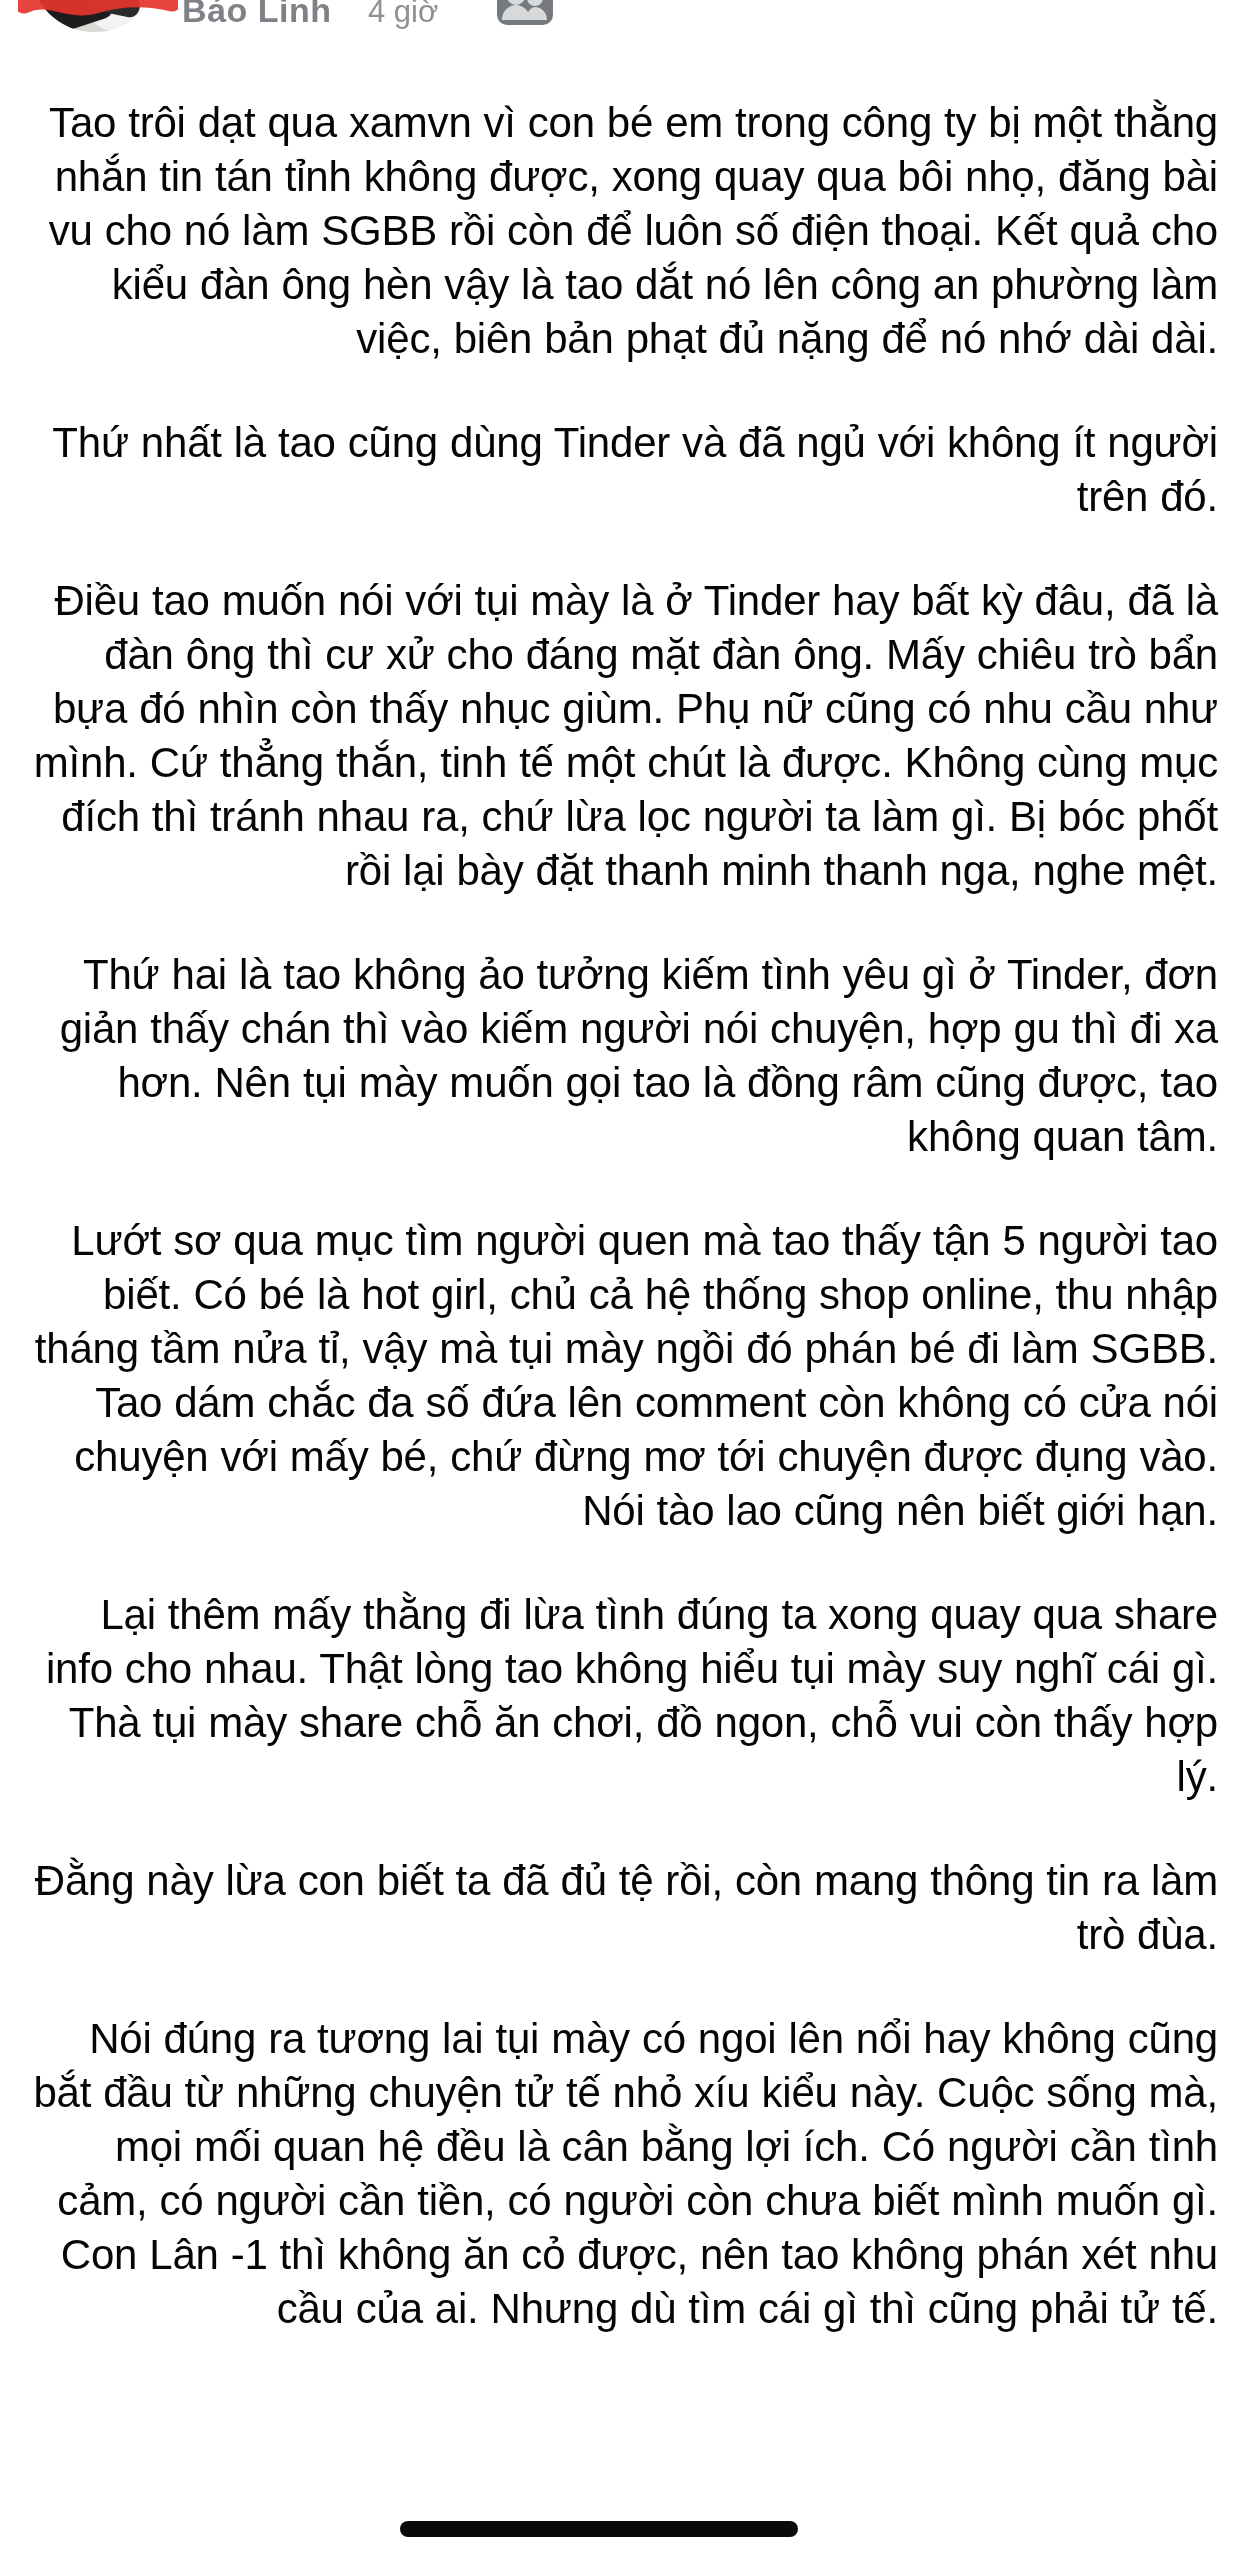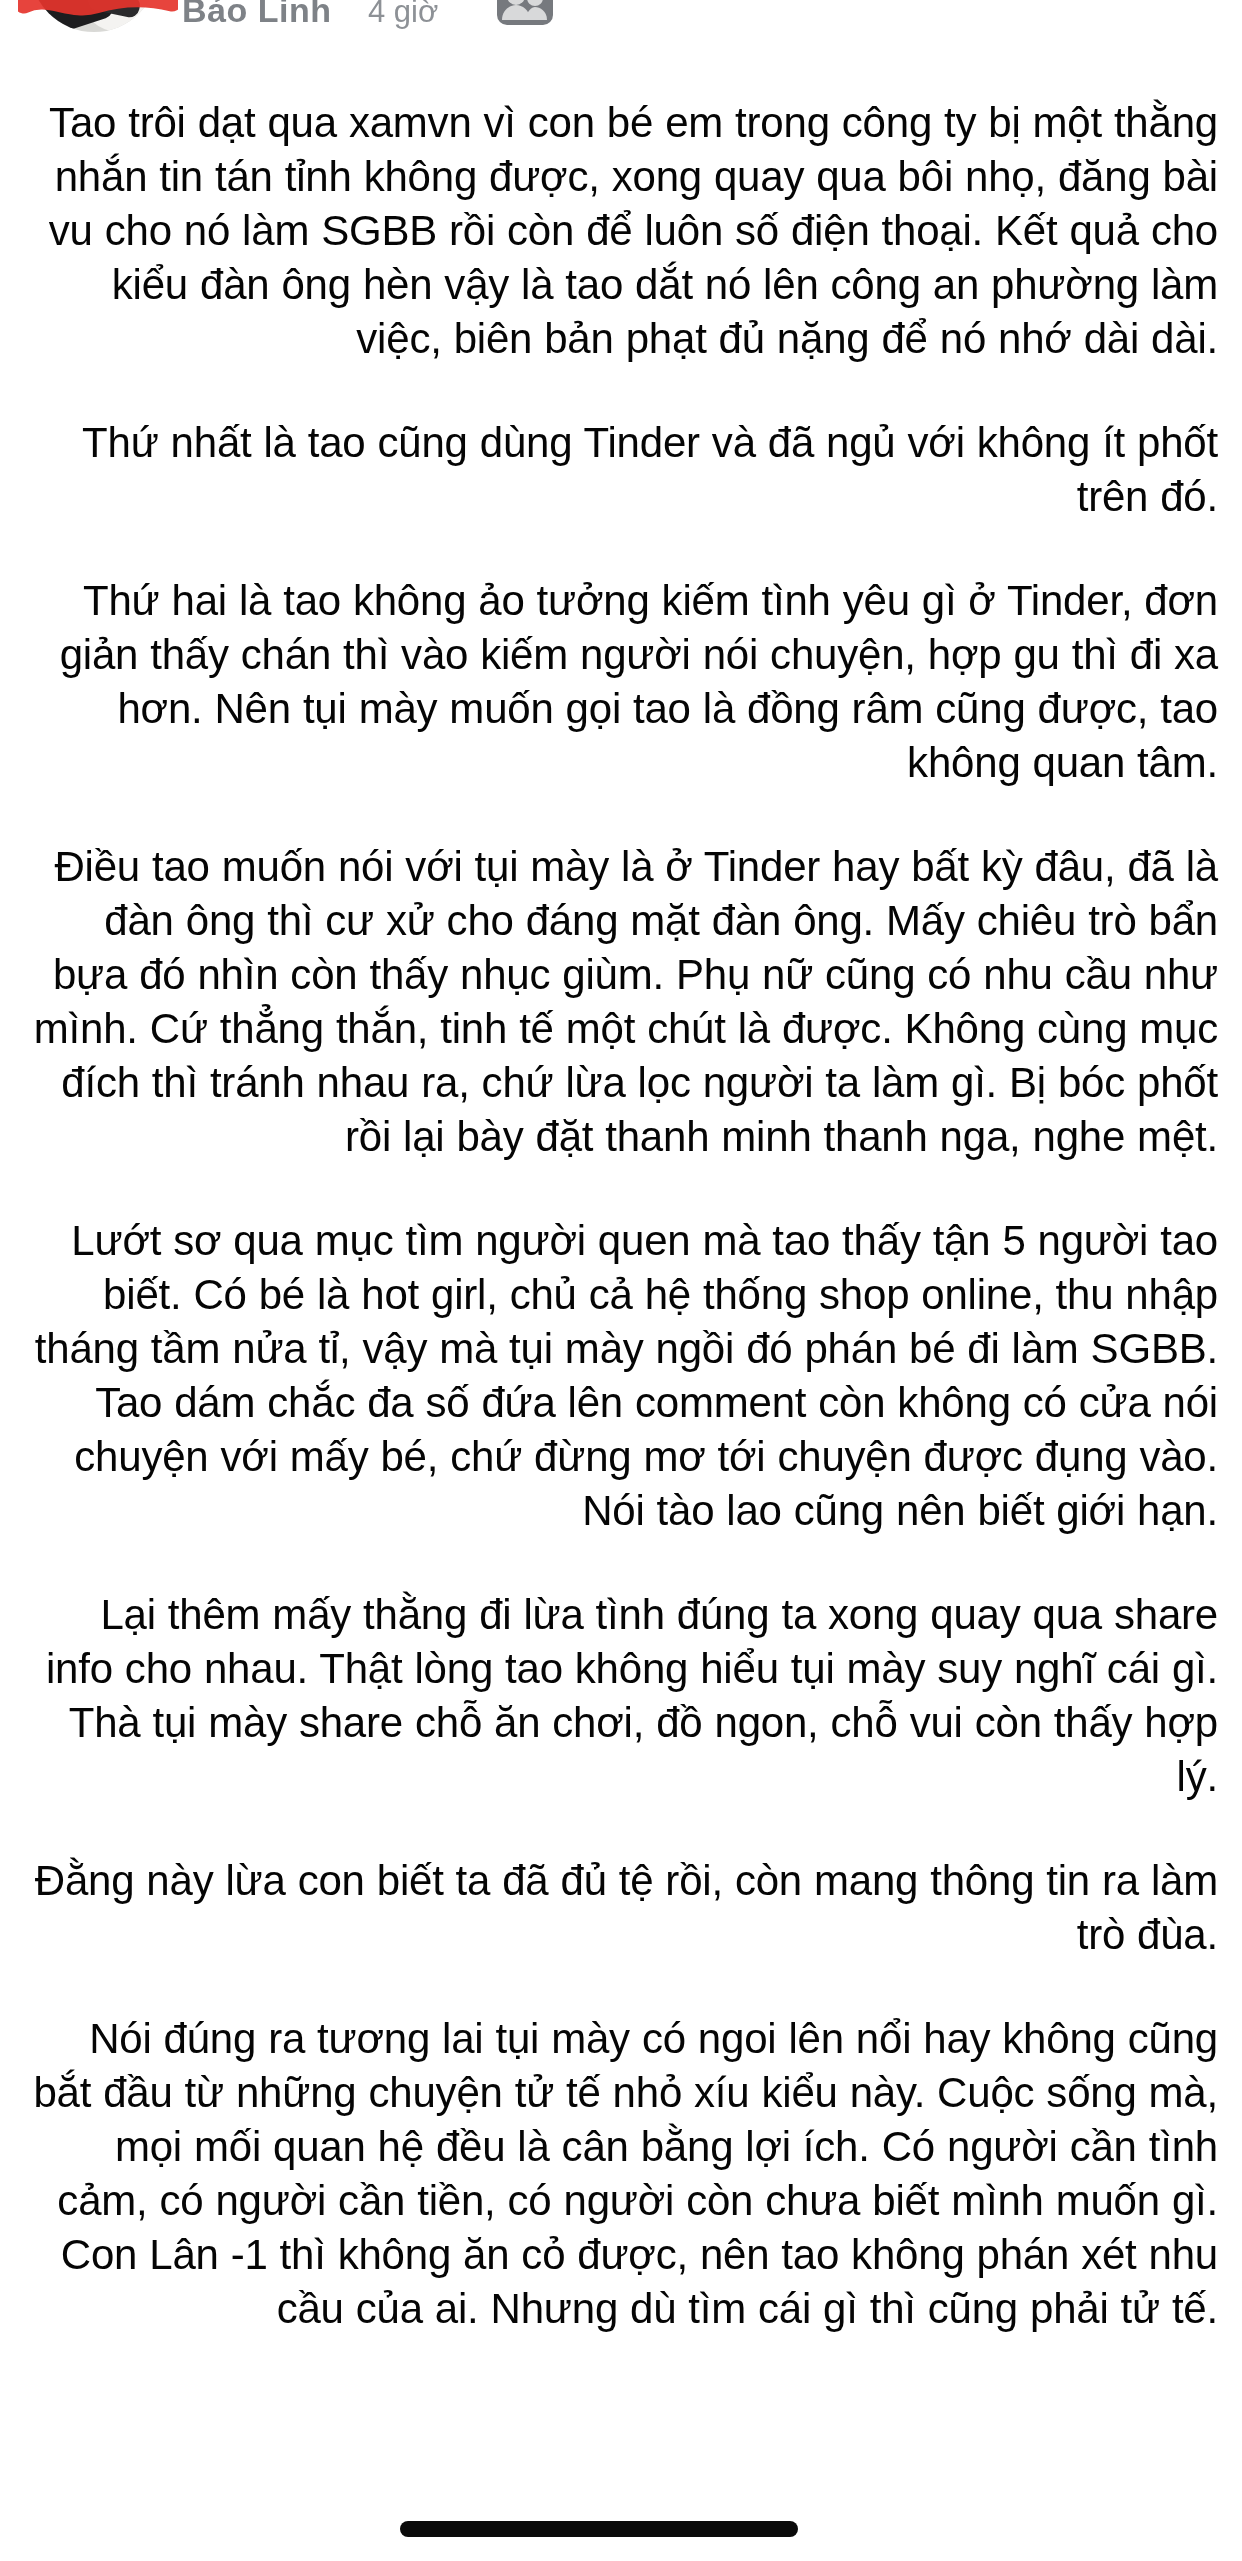--- a/index.html
+++ b/index.html
@@ -128,23 +128,23 @@
       <circle cx="20" cy="18" r="9" fill="#d8d9da"></circle>
       <circle cx="39" cy="20" r="8" fill="#d8d9da"></circle>
       <path d="M6 42 c0-10 8-15 14-15 c6 0 14 5 14 15 z" fill="#d8d9da"></path>
       <path d="M30 42 c0-9 6-13 9-13 c5 0 12 4 12 13 z" fill="#d8d9da"></path>
     </svg>
 
   </header>
 
   <main>
       <p>Tao trôi dạt qua xamvn vì con bé em trong công ty bị một thằng nhắn tin tán tỉnh không được, xong quay qua bôi nhọ, đăng bài vu cho nó làm SGBB rồi còn để luôn số điện thoại. Kết quả cho kiểu đàn ông hèn vậy là tao dắt nó lên công an phường làm việc, biên bản phạt đủ nặng để nó nhớ dài dài.</p>
-      <p>Thứ nhất là tao cũng dùng Tinder và đã ngủ với không ít phốt trên đó.</p>
+      <p>Thứ nhất là tao cũng dùng Tinder và đã ngủ với không ít người trên đó.</p>
+      <p>Điều tao muốn nói với tụi mày là ở Tinder hay bất kỳ đâu, đã là đàn ông thì cư xử cho đáng mặt đàn ông. Mấy chiêu trò bẩn bựa đó nhìn còn thấy nhục giùm. Phụ nữ cũng có nhu cầu như mình. Cứ thẳng thắn, tinh tế một chút là được. Không cùng mục đích thì tránh nhau ra, chứ lừa lọc người ta làm gì. Bị bóc phốt rồi lại bày đặt thanh minh thanh nga, nghe mệt.</p>
       <p>Thứ hai là tao không ảo tưởng kiếm tình yêu gì ở Tinder, đơn giản thấy chán thì vào kiếm người nói chuyện, hợp gu thì đi xa hơn. Nên tụi mày muốn gọi tao là đồng râm cũng được, tao không quan tâm.</p>
-      <p>Điều tao muốn nói với tụi mày là ở Tinder hay bất kỳ đâu, đã là đàn ông thì cư xử cho đáng mặt đàn ông. Mấy chiêu trò bẩn bựa đó nhìn còn thấy nhục giùm. Phụ nữ cũng có nhu cầu như mình. Cứ thẳng thắn, tinh tế một chút là được. Không cùng mục đích thì tránh nhau ra, chứ lừa lọc người ta làm gì. Bị bóc phốt rồi lại bày đặt thanh minh thanh nga, nghe mệt.</p>
       <p>Lướt sơ qua mục tìm người quen mà tao thấy tận 5 người tao biết. Có bé là hot girl, chủ cả hệ thống shop online, thu nhập tháng tầm nửa tỉ, vậy mà tụi mày ngồi đó phán bé đi làm SGBB. Tao dám chắc đa số đứa lên comment còn không có cửa nói chuyện với mấy bé, chứ đừng mơ tới chuyện được đụng vào. Nói tào lao cũng nên biết giới hạn.</p>
       <p>Lại thêm mấy thằng đi lừa tình đúng ta xong quay qua share info cho nhau. Thật lòng tao không hiểu tụi mày suy nghĩ cái gì. Thà tụi mày share chỗ ăn chơi, đồ ngon, chỗ vui còn thấy hợp lý.</p>
       <p>Đằng này lừa con biết ta đã đủ tệ rồi, còn mang thông tin ra làm trò đùa.</p>
       <p>Nói đúng ra tương lai tụi mày có ngoi lên nổi hay không cũng bắt đầu từ những chuyện tử tế nhỏ xíu kiểu này. Cuộc sống mà, mọi mối quan hệ đều là cân bằng lợi ích. Có người cần tình cảm, có người cần tiền, có người còn chưa biết mình muốn gì. Con Lân -1 thì không ăn cỏ được, nên tao không phán xét nhu cầu của ai. Nhưng dù tìm cái gì thì cũng phải tử tế.</p>
     </main>
 
   <div class="redaction-bar"></div>
 
 </div>
 

